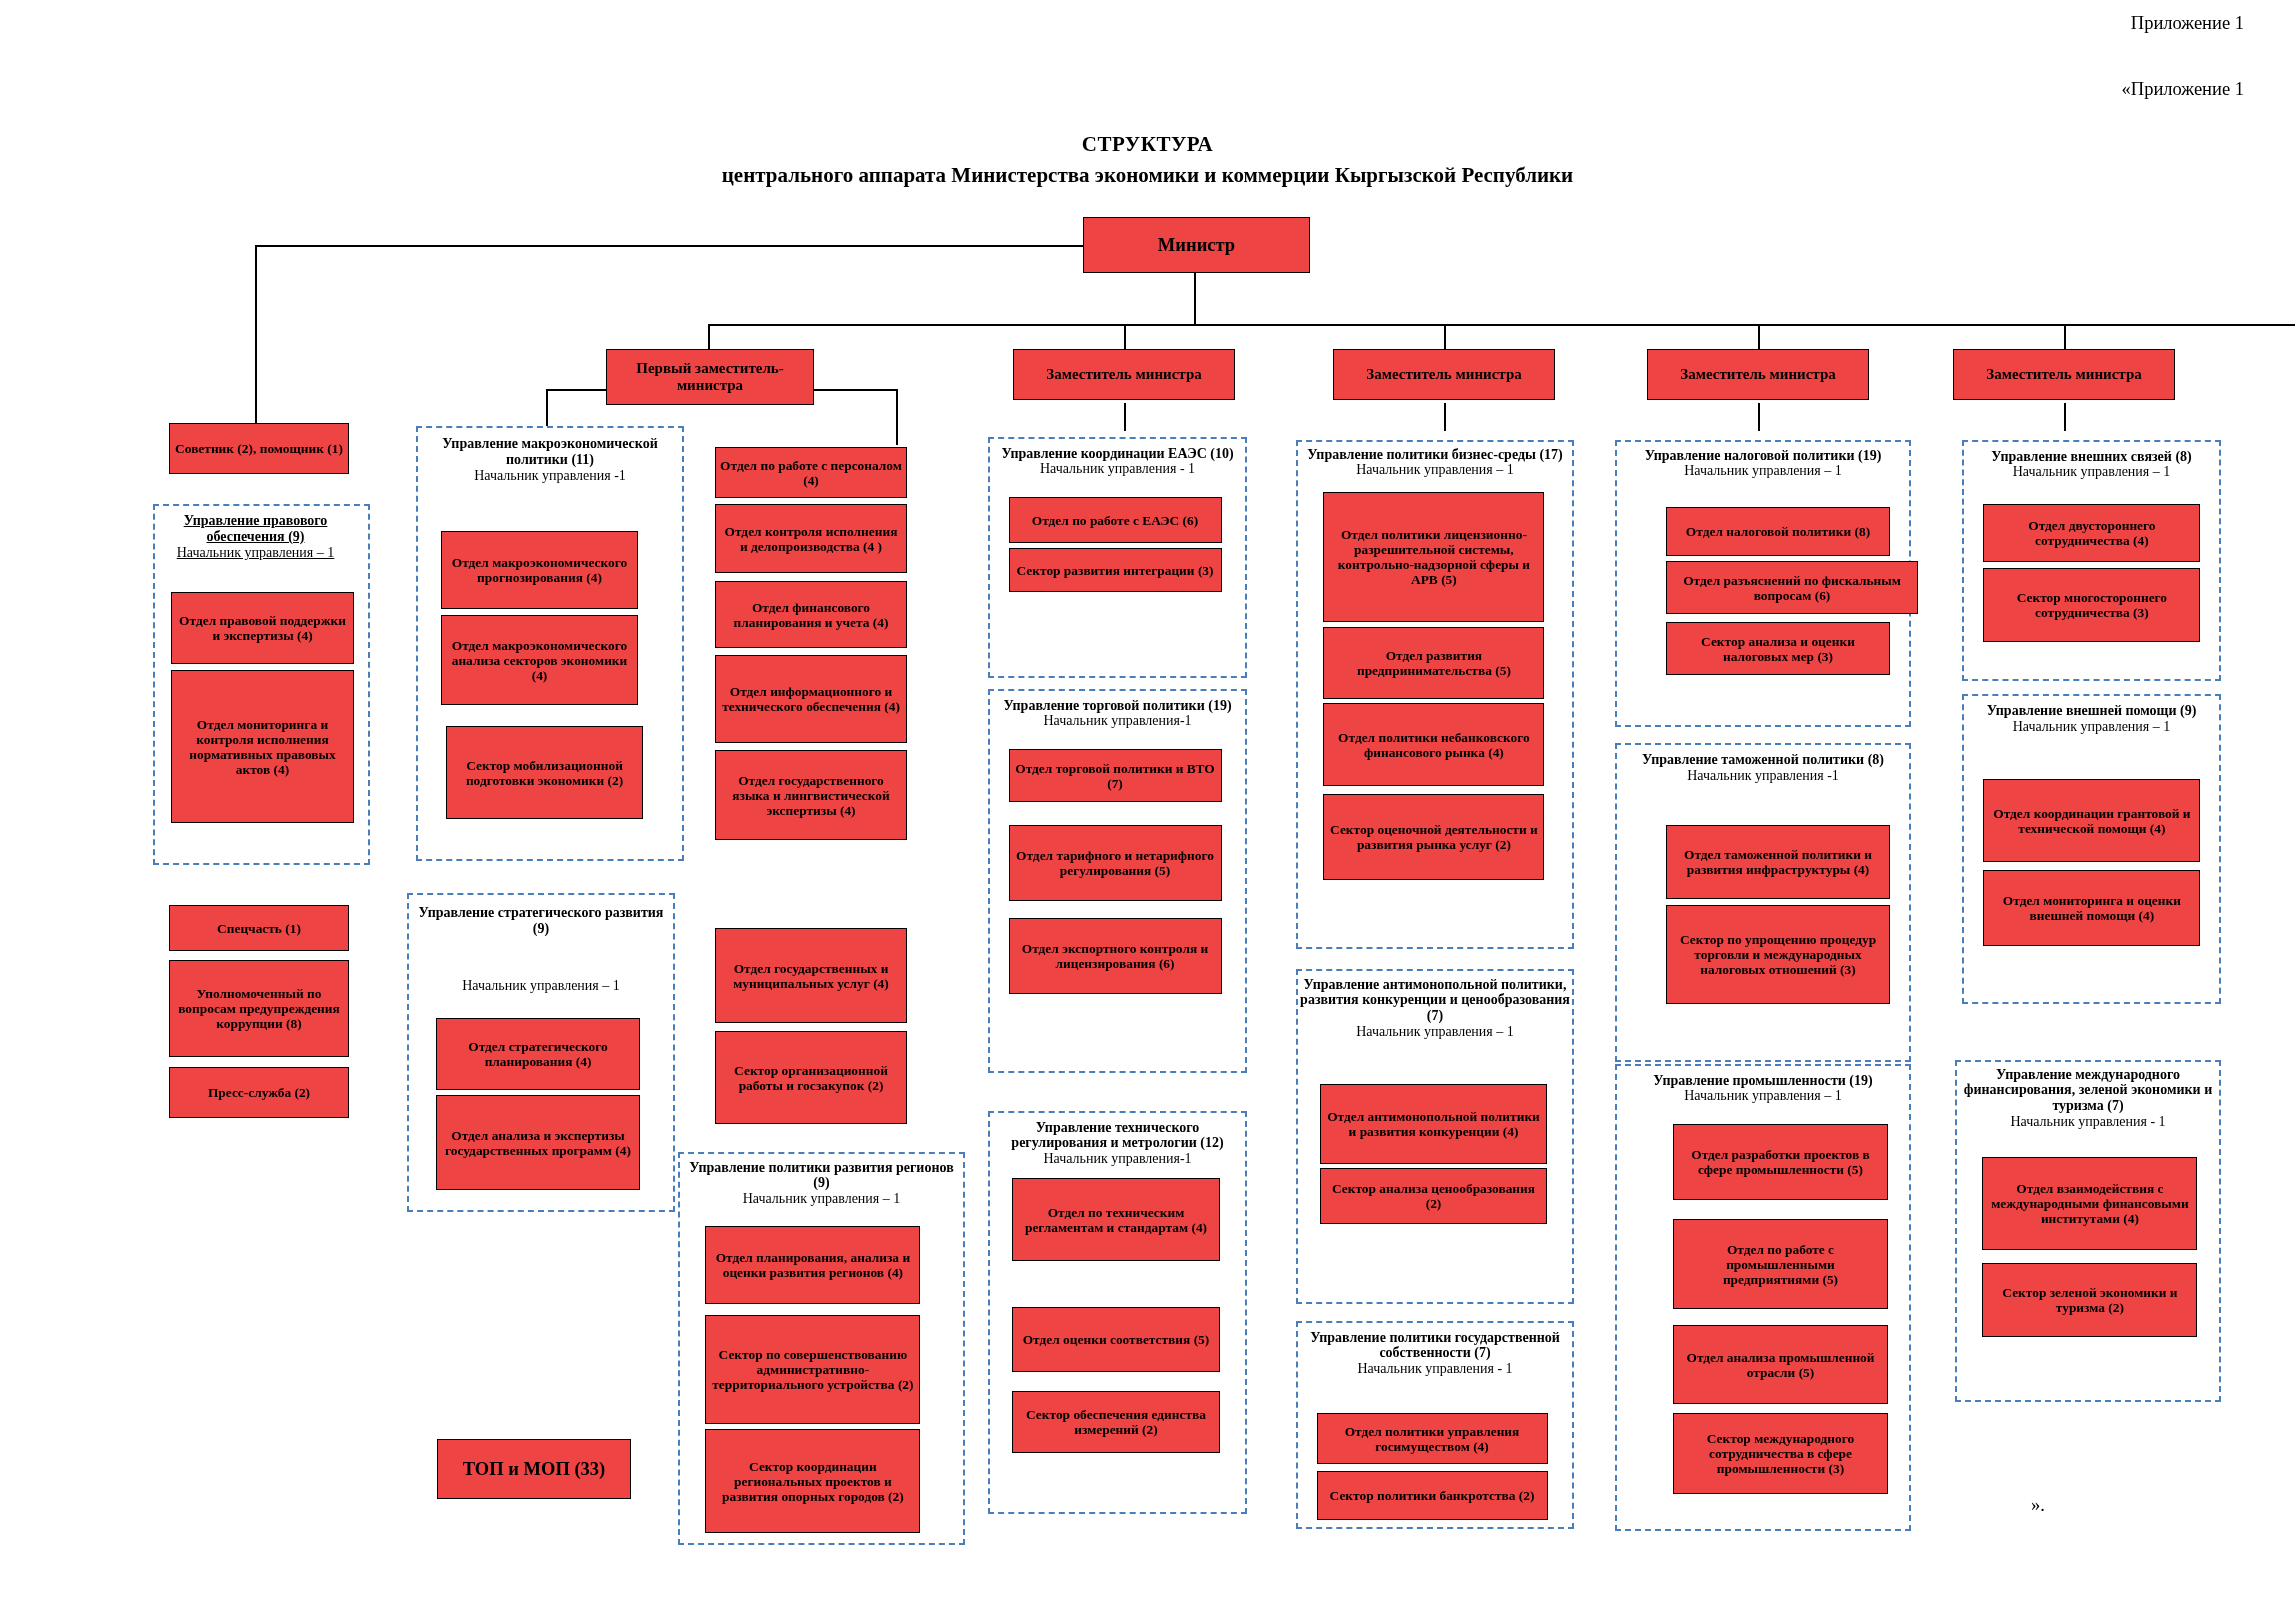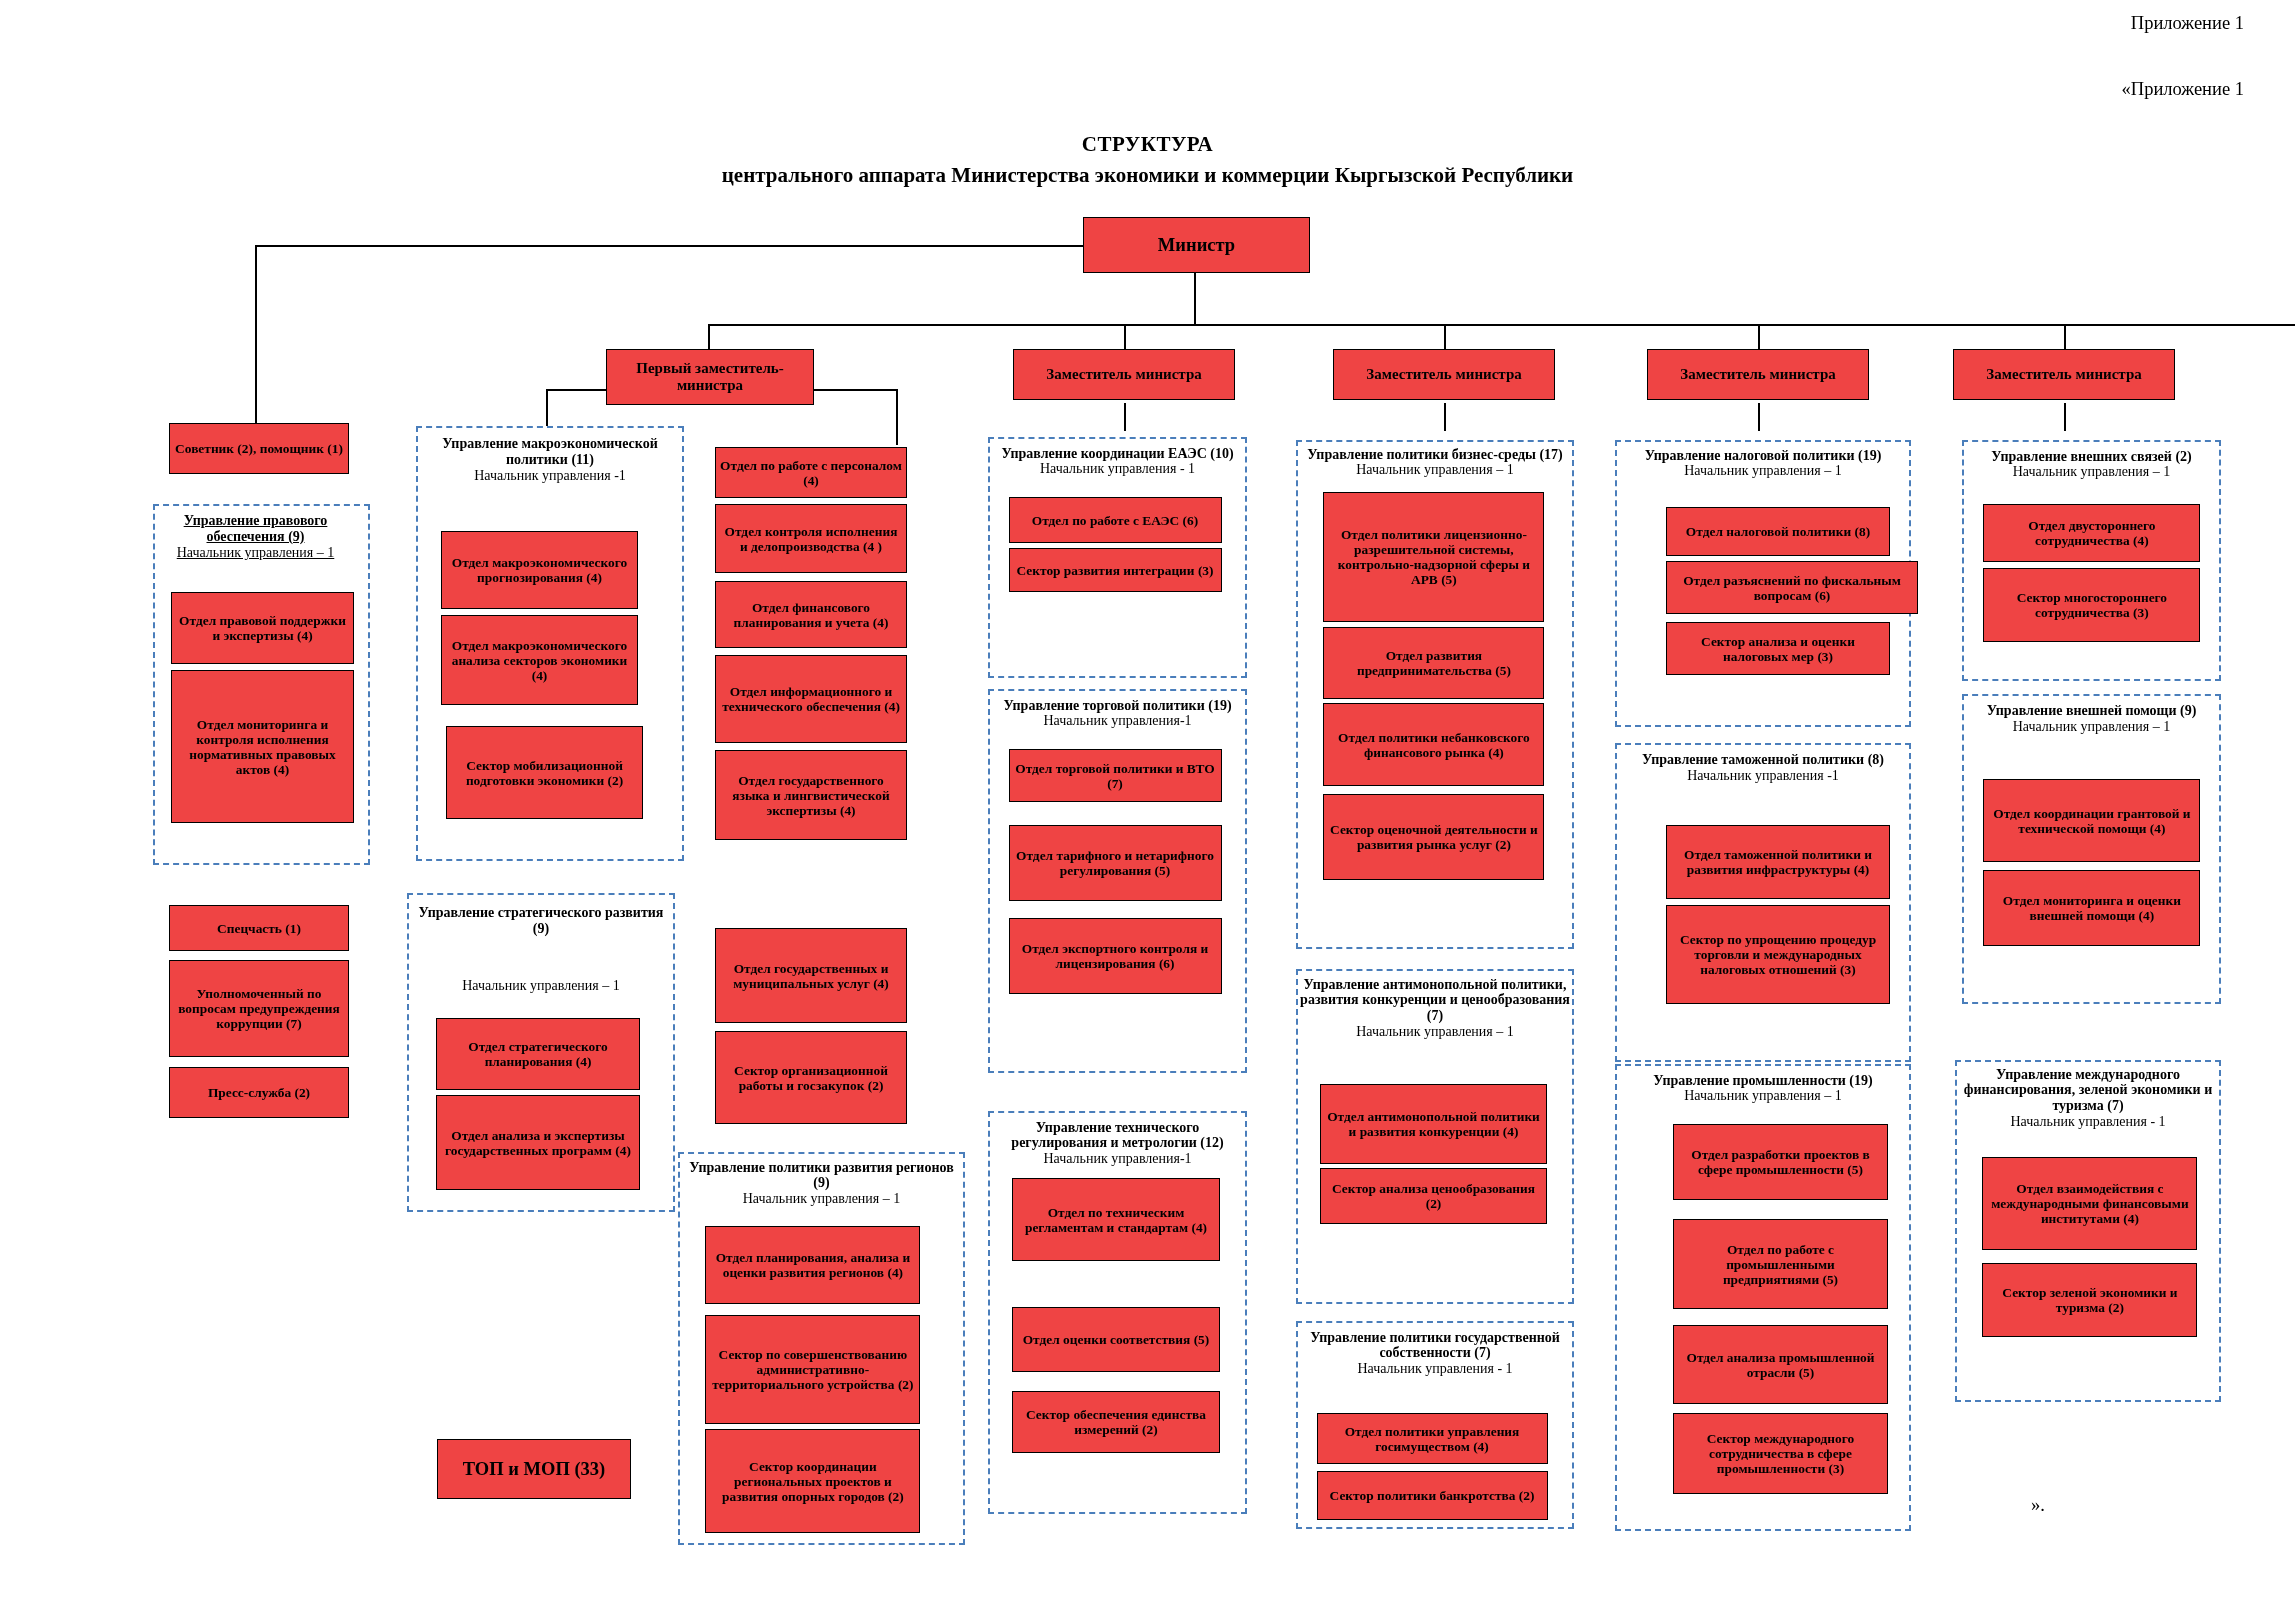--- a/index.html
+++ b/index.html
@@ -127,21 +127,21 @@
   <div class="grp" id="grp-legal" style="left:153px; top:504px; width:217px; height:361px;">
     <div class="stack-title" style="left:0; right:12px; top:7.4px;text-decoration:underline;">
       <span class="t">Управление правового обеспечения (9)</span>
       <span class="s">Начальник управления – 1</span>
     </div>
     <div class="node small" style="left:16px; top:86px; width:183px; height:72px;">Отдел правовой поддержки и экспертизы (4)</div>
     <div class="node small" style="left:16px; top:164px; width:183px; height:153px;">Отдел мониторинга и контроля исполнения нормативных правовых актов (4)</div>
   </div>
 
   <div class="node small" style="left:169px; top:905px; width:180px; height:46px;">Спецчасть (1)</div>
-  <div class="node small" style="left:169px; top:960px; width:180px; height:97px;">Уполномоченный по вопросам предупреждения коррупции (7)</div>
+  <div class="node small" style="left:169px; top:960px; width:180px; height:97px;">Уполномоченный по вопросам предупреждения коррупции (8)</div>
   <div class="node small" style="left:169px; top:1067px; width:180px; height:51px;">Пресс-служба (2)</div>
 
   <div class="grp" id="grp-macro" style="left:416px; top:426px; width:268px; height:435px;">
     <div class="stack-title" style="left:0; right:0; top:8.3px;">
       <span class="t">Управление макроэкономической политики (11)</span>
       <span class="s">Начальник управления -1</span>
     </div>
     <div class="node small" style="left:23px; top:103px; width:197px; height:78px;">Отдел макроэкономического прогнозирования (4)</div>
     <div class="node small" style="left:23px; top:187px; width:197px; height:90px;">Отдел макроэкономического анализа секторов экономики  (4)</div>
     <div class="node small" style="left:28px; top:298px; width:197px; height:93px;">Сектор мобилизационной подготовки экономики (2)</div>
@@ -261,21 +261,21 @@
       <span class="s">Начальник управления – 1</span>
     </div>
     <div class="node small" style="left:56px; top:58px; width:215px; height:76px;">Отдел разработки проектов в сфере промышленности (5)</div>
     <div class="node small" style="left:56px; top:153px; width:215px; height:90px;">Отдел по работе с промышленными предприятиями (5)</div>
     <div class="node small" style="left:56px; top:259px; width:215px; height:79px;">Отдел анализа промышленной отрасли (5)</div>
     <div class="node small" style="left:56px; top:347px; width:215px; height:81px;">Сектор международного сотрудничества в сфере промышленности (3)</div>
   </div>
 
   <div class="grp" id="grp-external" style="left:1962px; top:440px; width:259px; height:241px;">
     <div class="stack-title" style="left:0; right:0; top:6.5px;">
-      <span class="t">Управление внешних связей (2)</span>
+      <span class="t">Управление внешних связей (8)</span>
       <span class="s">Начальник управления – 1</span>
     </div>
     <div class="node small" style="left:19.4px; top:62px; width:217px; height:58px;">Отдел двустороннего сотрудничества (4)</div>
     <div class="node small" style="left:19.4px; top:126px; width:217px; height:74px;">Сектор многостороннего сотрудничества (3)</div>
   </div>
 
   <div class="grp" id="grp-aid" style="left:1962px; top:694px; width:259px; height:310px;">
     <div class="stack-title" style="left:0; right:0; top:7.4px;">
       <span class="t">Управление внешней помощи (9)</span>
       <span class="s">Начальник управления – 1</span>

